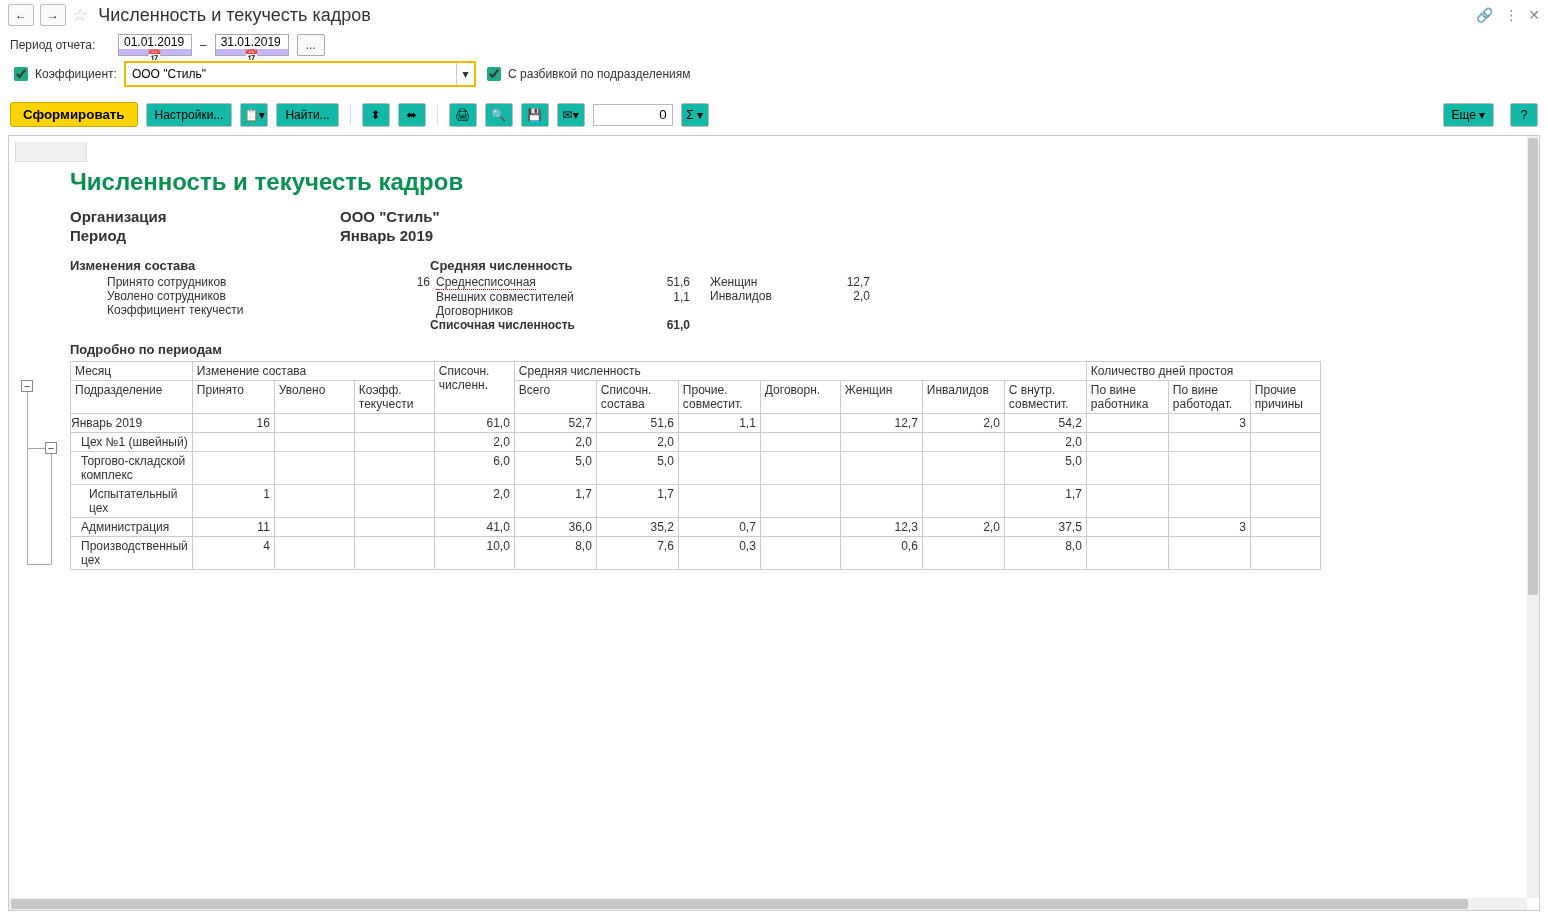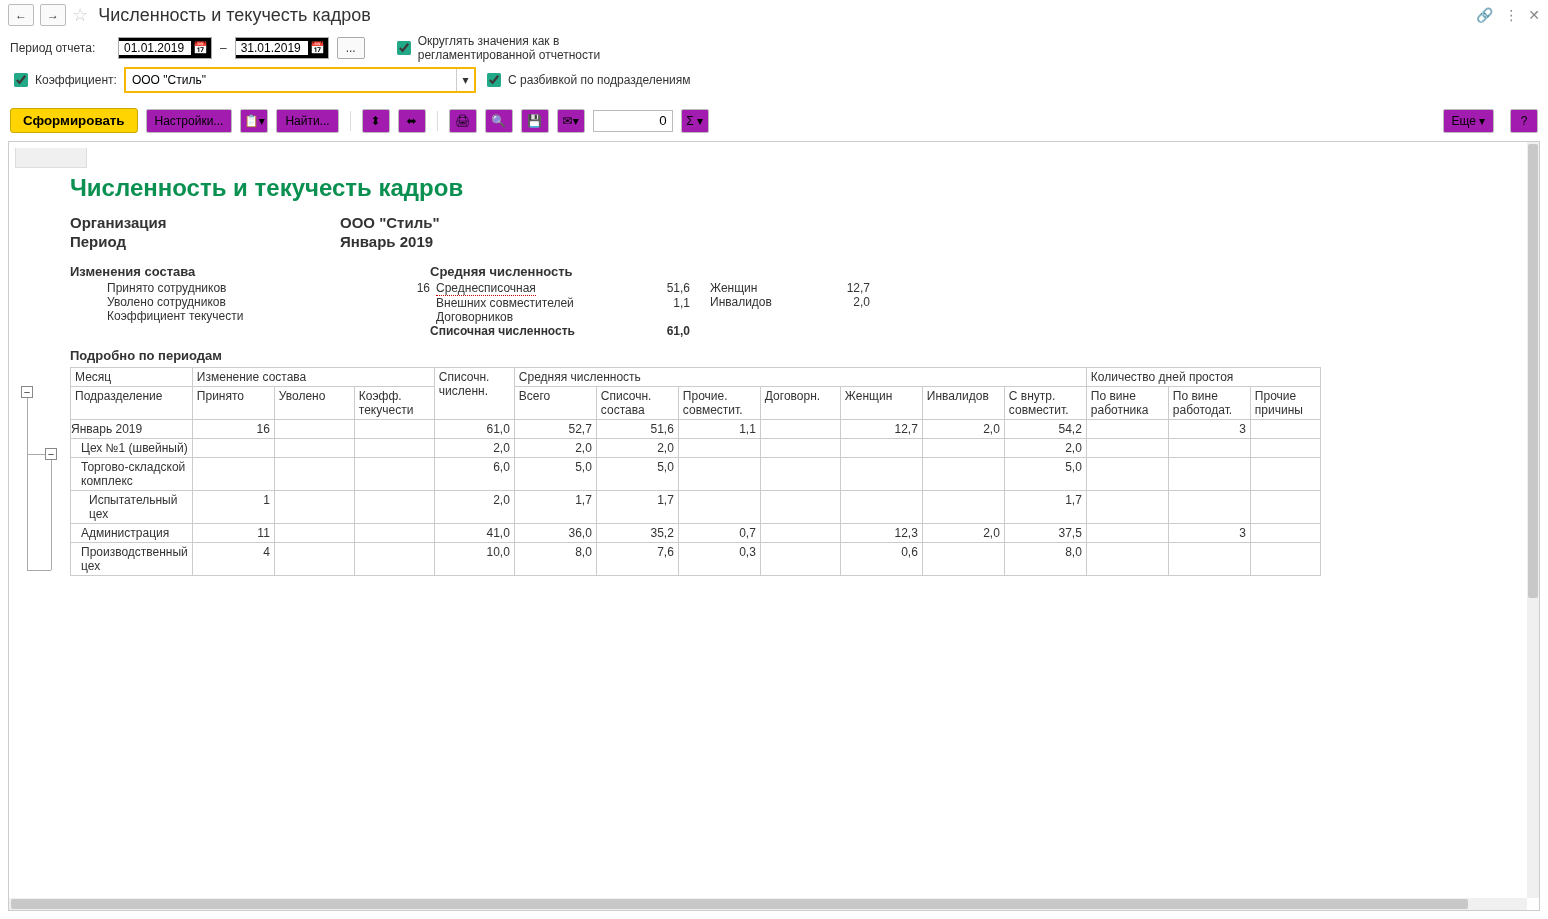--- a/index.html
+++ b/index.html
@@ -41,22 +41,23 @@
 .filter-row {
   display: flex;
   align-items: center;
   gap: 8px;
   margin-bottom: 6px;
 }
 .label { min-width: 100px; }
 .date-input {
   display: flex; align-items: center;
   border: 1px solid #aaa;
-  background: #000000;
+  background: #c4b5fd;
   height: 22px;
+  flex-direction: column;
 }
 .date-input input { border: none; width: 72px; padding: 0 5px; font-family: inherit; font-size: 12px; }
 .date-input .cal { width: 20px; text-align: center; cursor: pointer; color: #666; }
 .small-btn {
   border: 1px solid #aaa; background: #fafafa;
   height: 22px; padding: 0 8px; cursor: pointer;
   display: inline-flex; align-items: center;
   border-radius: 2px;
 }
 .checkbox { display: flex; align-items: center; gap: 4px; }
@@ -79,21 +80,21 @@
 }
 .primary-btn {
   background: #ffd400;
   border: 1px solid #caa800;
   font-weight: bold;
   padding: 4px 12px;
   cursor: pointer;
   border-radius: 3px;
 }
 .tool-btn {
-  border: 1px solid #bbb; background: #a21caf;
+  border: 1px solid #bbb; background: #14b8a6;
   height: 24px; padding: 0 8px; cursor: pointer;
   display: inline-flex; align-items: center; gap: 3px;
   border-radius: 2px;
   font-size: 12px;
 }
 .tool-btn.icon { width: 28px; padding: 0; justify-content: center; }
 .tool-sep { width: 1px; height: 20px; background: #ddd; margin: 0 3px; }
 .num-input {
   border: 1px solid #bbb; height: 22px; width: 80px;
   text-align: right; padding: 0 5px;
@@ -237,26 +238,20 @@
       <div class="date-input">
         <input value="01.01.2019" style="">
         <span class="cal">📅</span>
       </div>
       <span>–</span>
       <div class="date-input">
         <input value="31.01.2019" style="">
         <span class="cal">📅</span>
       </div>
       <div class="small-btn">...</div>
-      <div class="right-col-filters">
-        <label class="checkbox">
-          <input type="checkbox" checked="" style="">
-          <span style="max-width:200px; display:inline-block;">Округлять значения как в регламентированной отчетности</span>
-        </label>
-      </div>
     </div>
     <div class="filter-row">
       <label class="checkbox" style="min-width:100px;">
         <input type="checkbox" checked="" style="">
         <span>Коэффициент:</span>
       </label>
       <div class="org-input">
         <input value="ООО &quot;Стиль&quot;" style="">
         <span class="dd">▾</span>
       </div>

